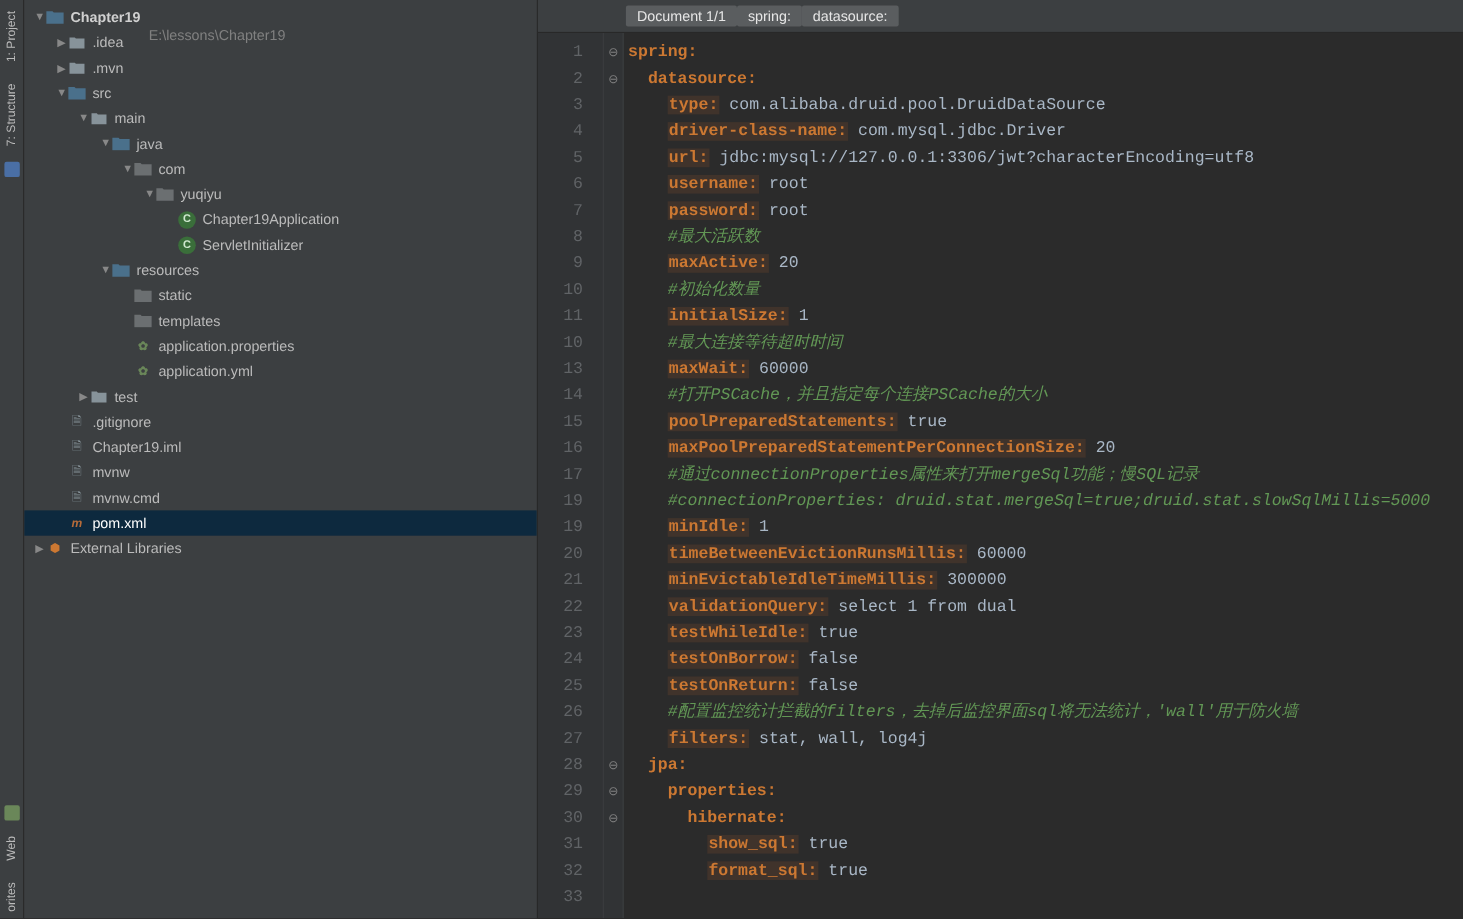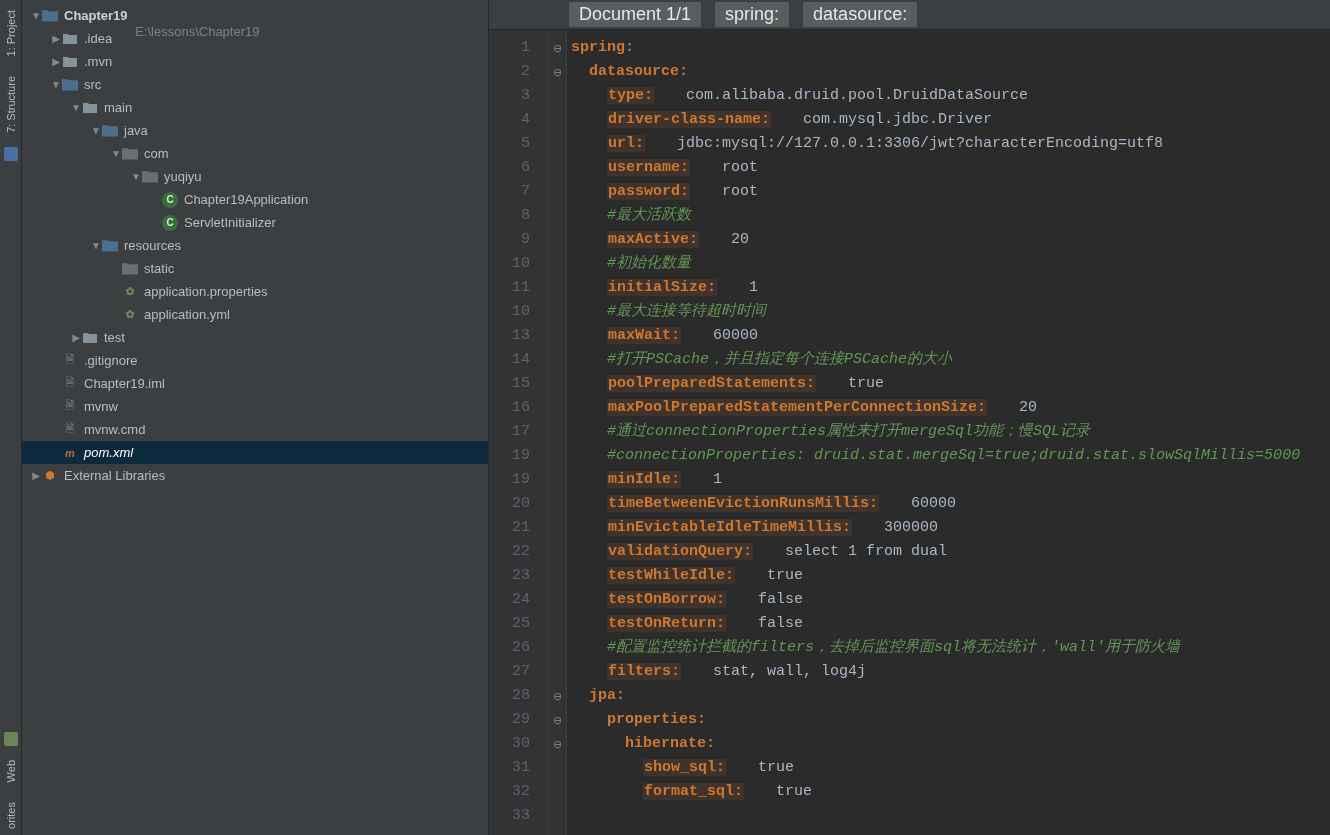--- a/index.html
+++ b/index.html
@@ -88,38 +88,38 @@
   .ico-pkg { color:#87939a; }
   .ico-class { width:16px;height:16px;border-radius:50%;background:#3a6e3a;color:#cfe8cf;font-weight:bold;font-size:10px; }
   .ico-prop { color:#6a8759; font-weight:bold; }
   .ico-yml  { color:#6a8759; font-weight:bold; }
   .ico-file { color:#87939a; }
   .ico-xml  { color:#b56b3a; font-weight:bold; font-style:italic; }
   .ico-lib  { color:#cc7832; }
   .lbl { color:#bbbbbb; }
   .lbl.bold { font-weight:bold; color:#d0d0d0; }
   .lbl.path { color:#808080; margin-left:4px;margin-top:31px; }
-  .tree-row.selected .lbl { color:#ffffff;font-style:italic; }
+  .tree-row.selected .lbl { color:#ffffff; }
   
   .editor-area {
     flex: 1;
     display: flex;
     flex-direction: column;
     background: #2b2b2b;
     min-width: 0;
   }
   .breadcrumb-bar {
     height: 30px;
     background: #3c3f41;
     border-bottom: 1px solid #282828;
     display: flex;
     align-items: center;
     padding-left: 80px;
-    gap: 14px;
-    font-size: 18px;
+    gap: 0;
+    font-size: 13px;
   }
   .bc-chip {
     background: #5a5d5f;
     color: #e6e6e6;
     padding: 2px 10px;
     border-radius: 2px;
   }
   .editor-body {
     flex: 1;
     display: flex;
@@ -154,21 +154,21 @@
     font-family: Consolas, "Courier New", monospace;
     font-size: 15px;
     line-height: 24px;
     white-space: pre;
     color: #a9b7c6;
     overflow: auto;
   }
   .code .line { height: 24px; }
   .key { color: #cc7832; background:#40332b; font-weight: bold; padding:0 1px; }
   .keyplain { color: #cc7832; font-weight: bold; }
-  .val { color: #a9b7c6; margin-left: 23px; }
+  .val { color: #a9b7c6; }
   .cmt { color: #629755; font-style: italic; }
 </style>
 </head>
 <body>
 
 <div class="tool-strip">
   <div class="vtab">1: Project</div>
   <div class="vtab">7: Structure</div>
   <div class="sq2"></div>
   <div class="spacer"></div>
@@ -272,20 +272,29 @@
         <span class="lbl">resources</span>
       </div>
       <div class="tree-row" style="padding-left: 88px; align-items: center;">
         <span class="arrow"></span>
         <span class="ico ico-pkg">
           <svg viewBox="0 0 14 12">
             <path fill="#6b6f71" d="M0 1h5l1 1h8v9H0z"></path>
           </svg>
         </span>
         <span class="lbl">static</span>
+      </div>
+      <div class="tree-row" style="padding-left: 88px;">
+        <span class="arrow"></span>
+        <span class="ico ico-pkg">
+          <svg viewBox="0 0 14 12">
+            <path fill="#6b6f71" d="M0 1h5l1 1h8v9H0z"></path>
+          </svg>
+        </span>
+        <span class="lbl">templates</span>
       </div>
       <div class="tree-row" style="padding-left: 88px;">
         <span class="arrow"></span>
         <span class="ico ico-prop">✿</span>
         <span class="lbl">application.properties</span>
       </div>
       <div class="tree-row" style="padding-left: 88px;">
         <span class="arrow"></span>
         <span class="ico ico-yml">✿</span>
         <span class="lbl">application.yml</span>

